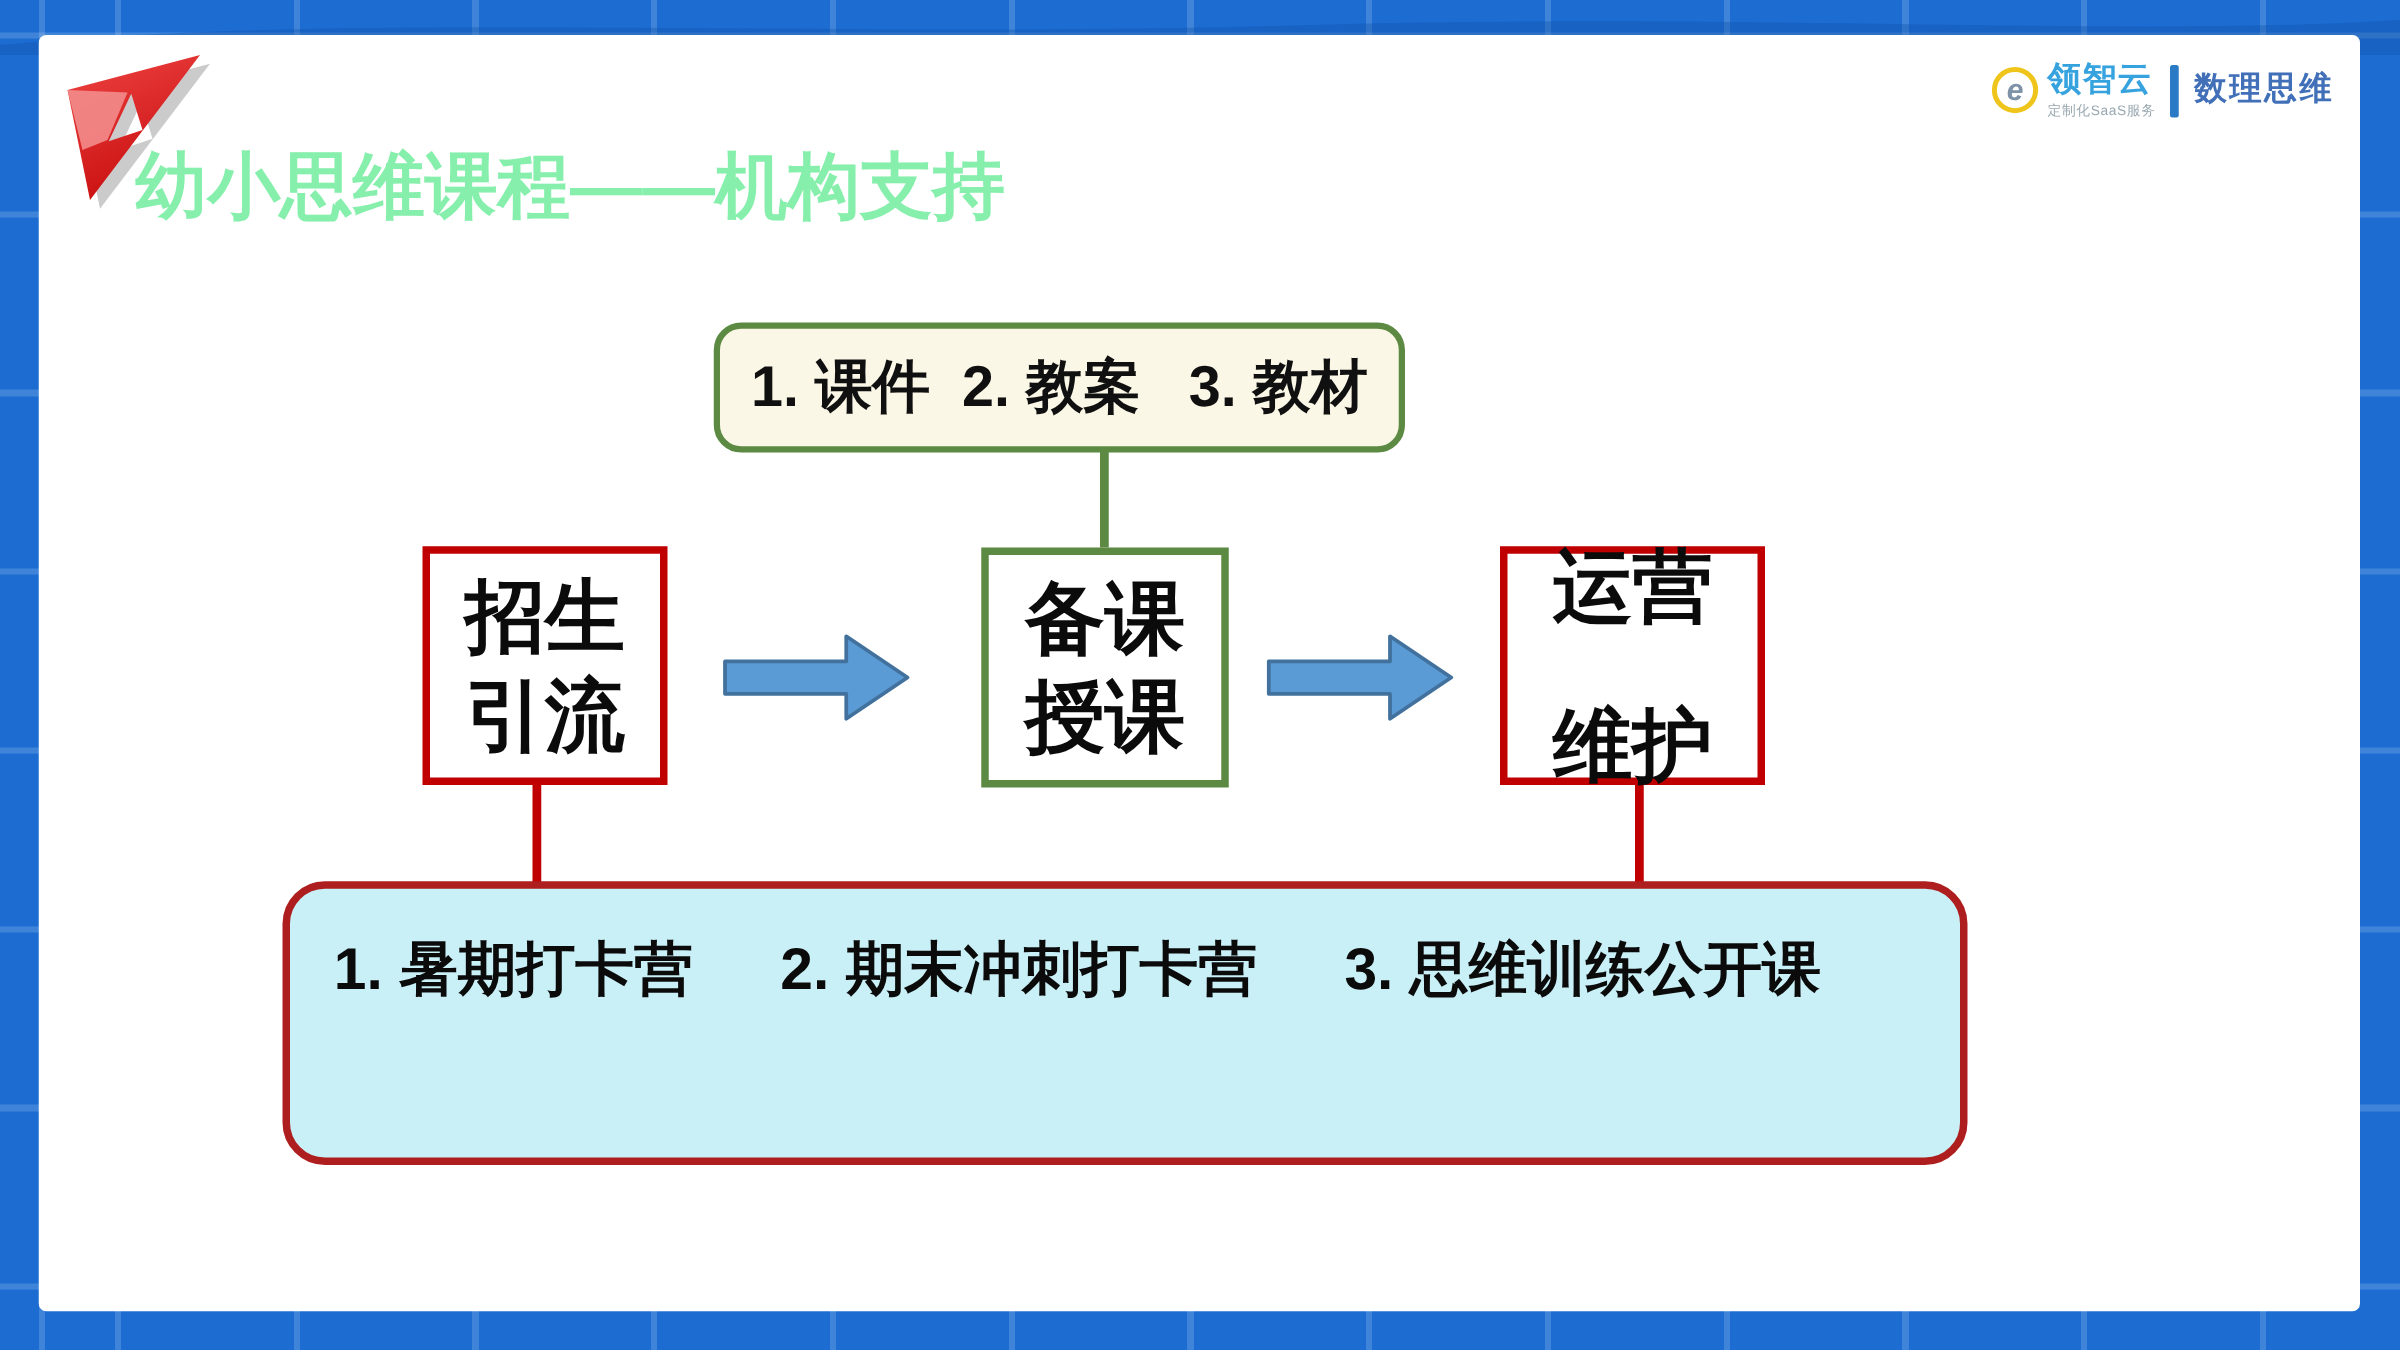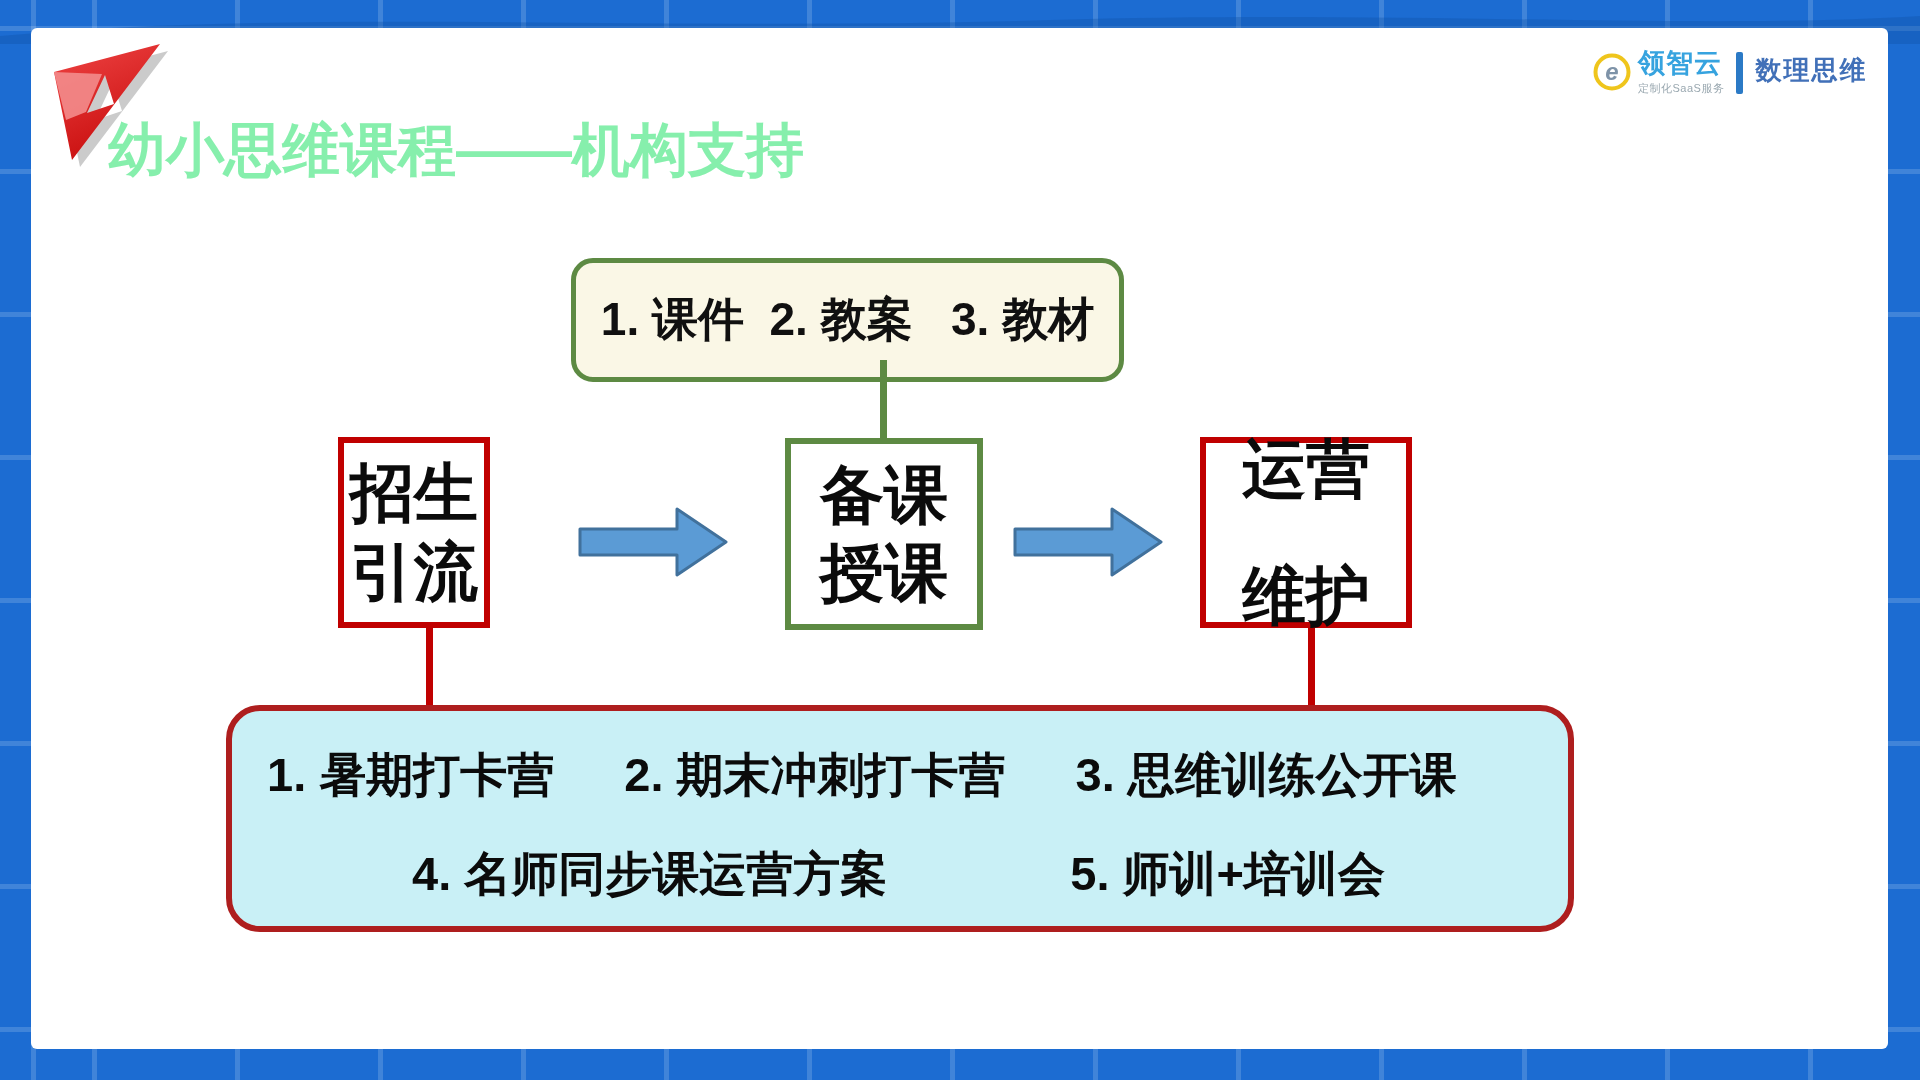--- a/index.html
+++ b/index.html
@@ -24,37 +24,37 @@
   .brand-col{margin-left:7px;display:flex;flex-direction:column;}
   .brand-name{font-size:27px;font-weight:900;color:#36A3DF;line-height:1;letter-spacing:1px;}
   .brand-tagline{font-size:11px;color:#9AA8B0;margin-top:4px;letter-spacing:.5px;}
   .brand-bar{width:7px;height:42px;background:#2B7AC6;border-radius:2px;margin:2px 12px 0 12px;}
   .brand-product{font-size:26px;font-weight:900;color:#4170B8;margin-top:3px;letter-spacing:2px;}
   .slide-title{
     left:108px;top:120px;font-size:58px;font-weight:900;color:#86efac;
     line-height:1.05;letter-spacing:0px;white-space:nowrap;
   }
   .materials{
-    left:571px;top:258px;width:553px;height:124px;box-sizing:border-box;
+    left:571px;top:258px;width:553px;height:104px;box-sizing:border-box;
     background:#FAF7E6;border:5px solid #5D8A43;border-radius:22px;
     display:flex;align-items:center;justify-content:center;
     font-size:46px;font-weight:800;color:#101010;white-space:pre;
   }
   .vline{width:7px;}
   .vline.green{left:880px;top:360px;height:79px;background:#5D8A43;}
   .vline.red-left{left:426px;top:626px;height:82px;background:#C00000;}
   .vline.red-right{left:1308px;top:626px;height:82px;background:#C00000;}
   .fbox{
     box-sizing:border-box;background:#ffffff;
     display:flex;flex-direction:column;align-items:center;justify-content:center;
     font-size:64px;font-weight:900;color:#0b0b0b;line-height:1.22;text-align:center;
   }
   .fbox.red{border:6px solid #C00000;}
   .fbox.green{border:6px solid #5D8A43;}
-  .fbox1{left:338px;top:437px;width:152px;height:191px;}
+  .fbox1{left:338px;top:437px;width:196px;height:191px;}
   .fbox2{left:785px;top:438px;width:198px;height:192px;}
   .fbox3{left:1200px;top:437px;width:212px;height:191px;gap:48px;}
   .arrow{width:152px;height:74px;}
   .arrow1{left:578px;top:505px;}
   .arrow2{left:1013px;top:505px;}
   .ops{
     left:226px;top:705px;width:1348px;height:227px;box-sizing:border-box;
     background:#C9F0F6;border:6px solid #AE1E1E;border-radius:34px;
     padding-top:39px;
   }
@@ -125,17 +125,13 @@
 <svg class="abs arrow arrow2" viewBox="0 0 152 74">
   <polygon points="2,24 99,24 99,4 148,37 99,70 99,50 2,50" fill="#5B9BD5" stroke="#41719C" stroke-width="3" stroke-linejoin="round"></polygon>
 </svg>
 
 <div class="abs ops">
   <div class="ops-row ops-row1">
     <span>1. 暑期打卡营</span>
     <span>2. 期末冲刺打卡营</span>
     <span>3. 思维训练公开课</span>
   </div>
-  <div class="ops-row ops-row2">
-    <span>4. 名师同步课运营方案</span>
-    <span>5. 师训+培训会</span>
-  </div>
 </div>
 
 </body></html>

